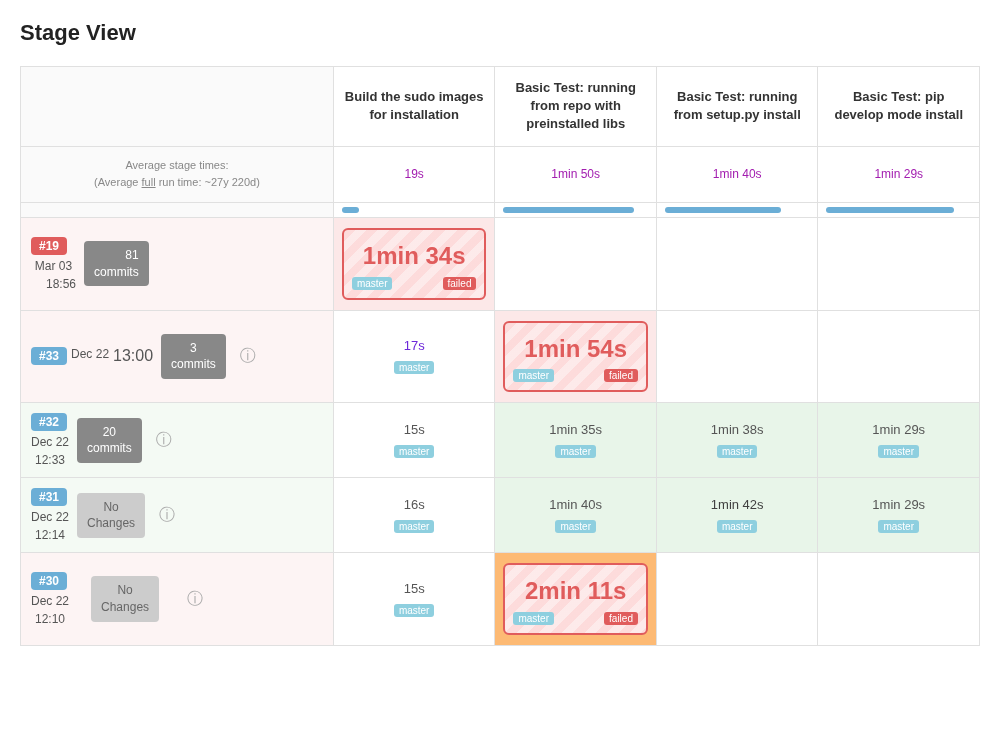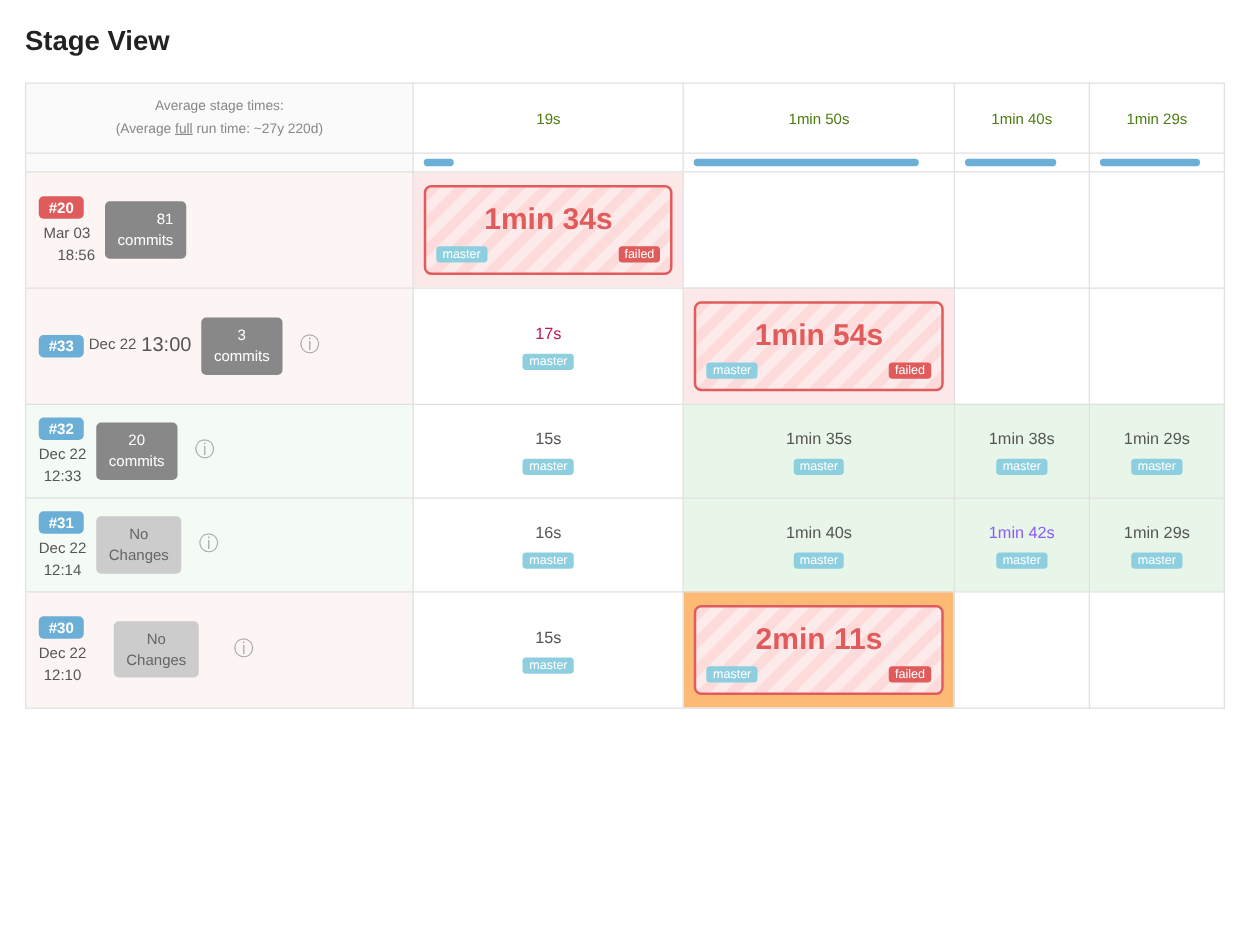--- a/index.html
+++ b/index.html
@@ -21,21 +21,21 @@
       font-size: 13px;
       background: #fff;
       width: 160px;
       line-height: 1.4;
     }
     
     
     .avg-cell {
       padding: 6px 10px;
       font-size: 12px;
-      color: #4d7c0f;
+      color: #a21caf;
       background: #fff;
     }
     
     
     .bar-cell {
       padding: 4px 8px;
       background: #fff;
       height: 12px;
     }
     
@@ -60,20 +60,27 @@
     
   </style>
 </head>
 <body>
 
 <h1>Stage View</h1>
 
 <table class="stage-table">
   <thead>
     <tr>
+      <td style="border:1px solid #e0e0e0; width:310px; background:#fafafa;"></td>
+      <th class="col-header">Build the sudo images for installation</th>
+      <th class="col-header">Basic Test: running from repo with preinstalled libs</th>
+      <th class="col-header">Basic Test: running from setup.py install</th>
+      <th class="col-header">Basic Test: pip develop mode install</th>
+    </tr>
+    <tr>
       <td class="avg-info-cell">
         Average stage times:<br>(Average <u>full</u> run time: ~27y 220d)
       </td>
       <td class="avg-cell">19s</td>
       <td class="avg-cell">1min 50s</td>
       <td class="avg-cell">1min 40s</td>
       <td class="avg-cell">1min 29s</td>
     </tr>
     <tr>
       <td style="border:1px solid #e0e0e0; background:#fafafa; height:14px;"></td>
@@ -89,21 +96,21 @@
       <td class="bar-cell">
         <div class="progress-bar" style="width:88%;"></div>
       </td>
     </tr>
   </thead>
   <tbody id="builds-body">
   <tr>
         <td style="border: 1px solid rgb(224, 224, 224); padding: 10px; background-color: rgb(253, 244, 244); width: 310px; vertical-align: middle;">
     <div style="display:flex; align-items:center; gap:8px;">
       <div style="display:flex; flex-direction:column; gap:4px;">
-        <span style="background:#e05c5c; color:#fff; border-radius:4px; padding:2px 8px; font-weight:bold; font-size:12px; display:inline-block; width:fit-content;">#20</span>
+        <span style="background:#e05c5c; color:#fff; border-radius:4px; padding:2px 8px; font-weight:bold; font-size:12px; display:inline-block; width:fit-content;">#19</span>
         <span style="font-size:12px; color:#555;">Mar 03</span>
         <span style="font-size:12px; color:#555;margin-left:15px;">18:56</span>
       </div>
       <div style="background:#888; color:#fff; border-radius:4px; padding:6px 10px; font-size:12px; text-align:right; line-height:1.4; white-space:nowrap;">
         81<br>commits
       </div>
 
     </div>
   </td>
         <td style="border: 1px solid rgb(224, 224, 224); padding: 10px 8px; text-align: center; background: rgb(252, 232, 232); vertical-align: middle;">
@@ -133,21 +140,21 @@
         <span style="font-size:12px; color:#555;">Dec 22</span>
         <span style="font-size:16px; color:#555;">13:00</span>
       </div>
       <div style="background:#888; color:#fff; border-radius:4px; padding:6px 10px; font-size:12px; text-align:center; line-height:1.4; white-space:nowrap;">
         3<br>commits
       </div>
       <span style="color:#aaa; font-size:16px; margin-left:6px;">ⓘ</span>
     </div>
   </td>
         <td style="border: 1px solid rgb(224, 224, 224); padding: 10px 8px; text-align: center; background: rgb(255, 255, 255); vertical-align: middle;">
-        <div style="font-size:13px; color:#be185d;">17s</div>
+        <div style="font-size:13px; color:#6d28d9;">17s</div>
         <div style="margin-top:6px;"><span style="background:#8ecfdf; color:#fff; font-size:10px; border-radius:3px; padding:1px 5px;">master</span></div>
       </td>
         <td style="border: 1px solid rgb(224, 224, 224); padding: 10px 8px; text-align: center; background: rgb(252, 232, 232); vertical-align: middle;">
         <div style="border:2px solid #e05c5c; border-radius:6px; padding:12px 8px 8px; background: repeating-linear-gradient(135deg, rgba(255,180,180,0.25) 0px, rgba(255,180,180,0.25) 8px, rgba(255,240,240,0.25) 8px, rgba(255,240,240,0.25) 16px); background-color:#fce8e8;">
           <div style="font-size:24px; font-weight:bold; color:#e05c5c; line-height:1.2;">1min 54s</div>
           <div style="margin-top:6px; display:flex; justify-content:space-between;">
               <span style="background:#8ecfdf; color:#fff; font-size:10px; border-radius:3px; padding:1px 5px;">master</span> 
               <span style="background:#e05c5c; color:#fff; font-size:10px; border-radius:3px; padding:1px 5px;">failed</span>
             </div>
         </div>
@@ -206,21 +213,21 @@
   </td>
         <td style="border: 1px solid rgb(224, 224, 224); padding: 10px 8px; text-align: center; background: rgb(255, 255, 255); vertical-align: middle;">
         <div style="font-size:13px; color:#555;">16s</div>
         <div style="margin-top:6px;"><span style="background:#8ecfdf; color:#fff; font-size:10px; border-radius:3px; padding:1px 5px;">master</span></div>
       </td>
         <td style="border: 1px solid rgb(224, 224, 224); padding: 10px 8px; text-align: center; background: rgb(232, 245, 233); vertical-align: middle;">
         <div style="font-size:13px; color:#555;">1min 40s</div>
         <div style="margin-top:6px;"><span style="background:#8ecfdf; color:#fff; font-size:10px; border-radius:3px; padding:1px 5px;">master</span></div>
       </td>
         <td style="border: 1px solid rgb(224, 224, 224); padding: 10px 8px; text-align: center; background: rgb(232, 245, 233); vertical-align: middle;">
-        <div style="font-size:13px; color:#8b5cf6;">1min 42s</div>
+        <div style="font-size:13px; color:#404040;">1min 42s</div>
         <div style="margin-top:6px;"><span style="background:#8ecfdf; color:#fff; font-size:10px; border-radius:3px; padding:1px 5px;">master</span></div>
       </td>
         <td style="border: 1px solid rgb(224, 224, 224); padding: 10px 8px; text-align: center; background: rgb(232, 245, 233); vertical-align: middle;">
         <div style="font-size:13px; color:#555;">1min 29s</div>
         <div style="margin-top:6px;"><span style="background:#8ecfdf; color:#fff; font-size:10px; border-radius:3px; padding:1px 5px;">master</span></div>
       </td>
       </tr>
       <tr>
         <td style="border: 1px solid rgb(224, 224, 224); padding: 10px; background-color: rgb(253, 244, 244); width: 310px; vertical-align: middle;">
     <div style="display:flex; align-items:center; gap:22px;">

